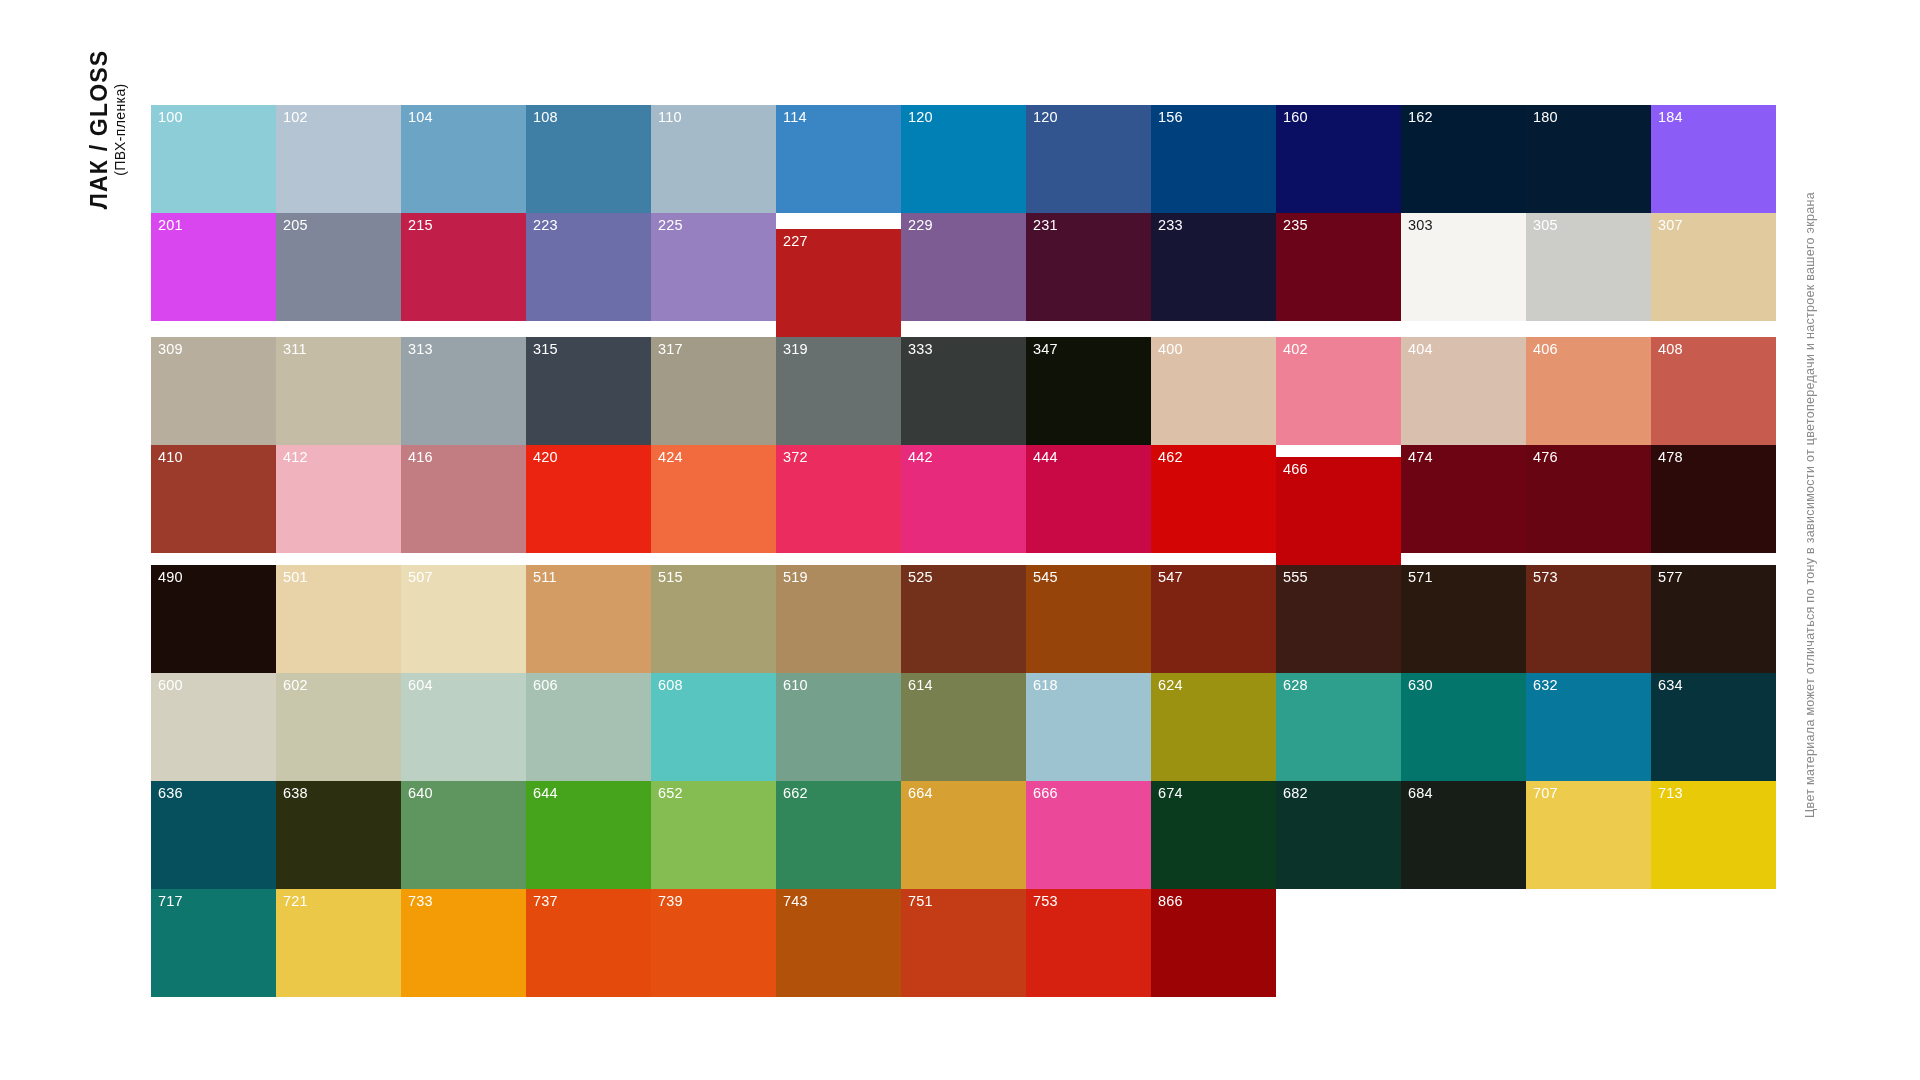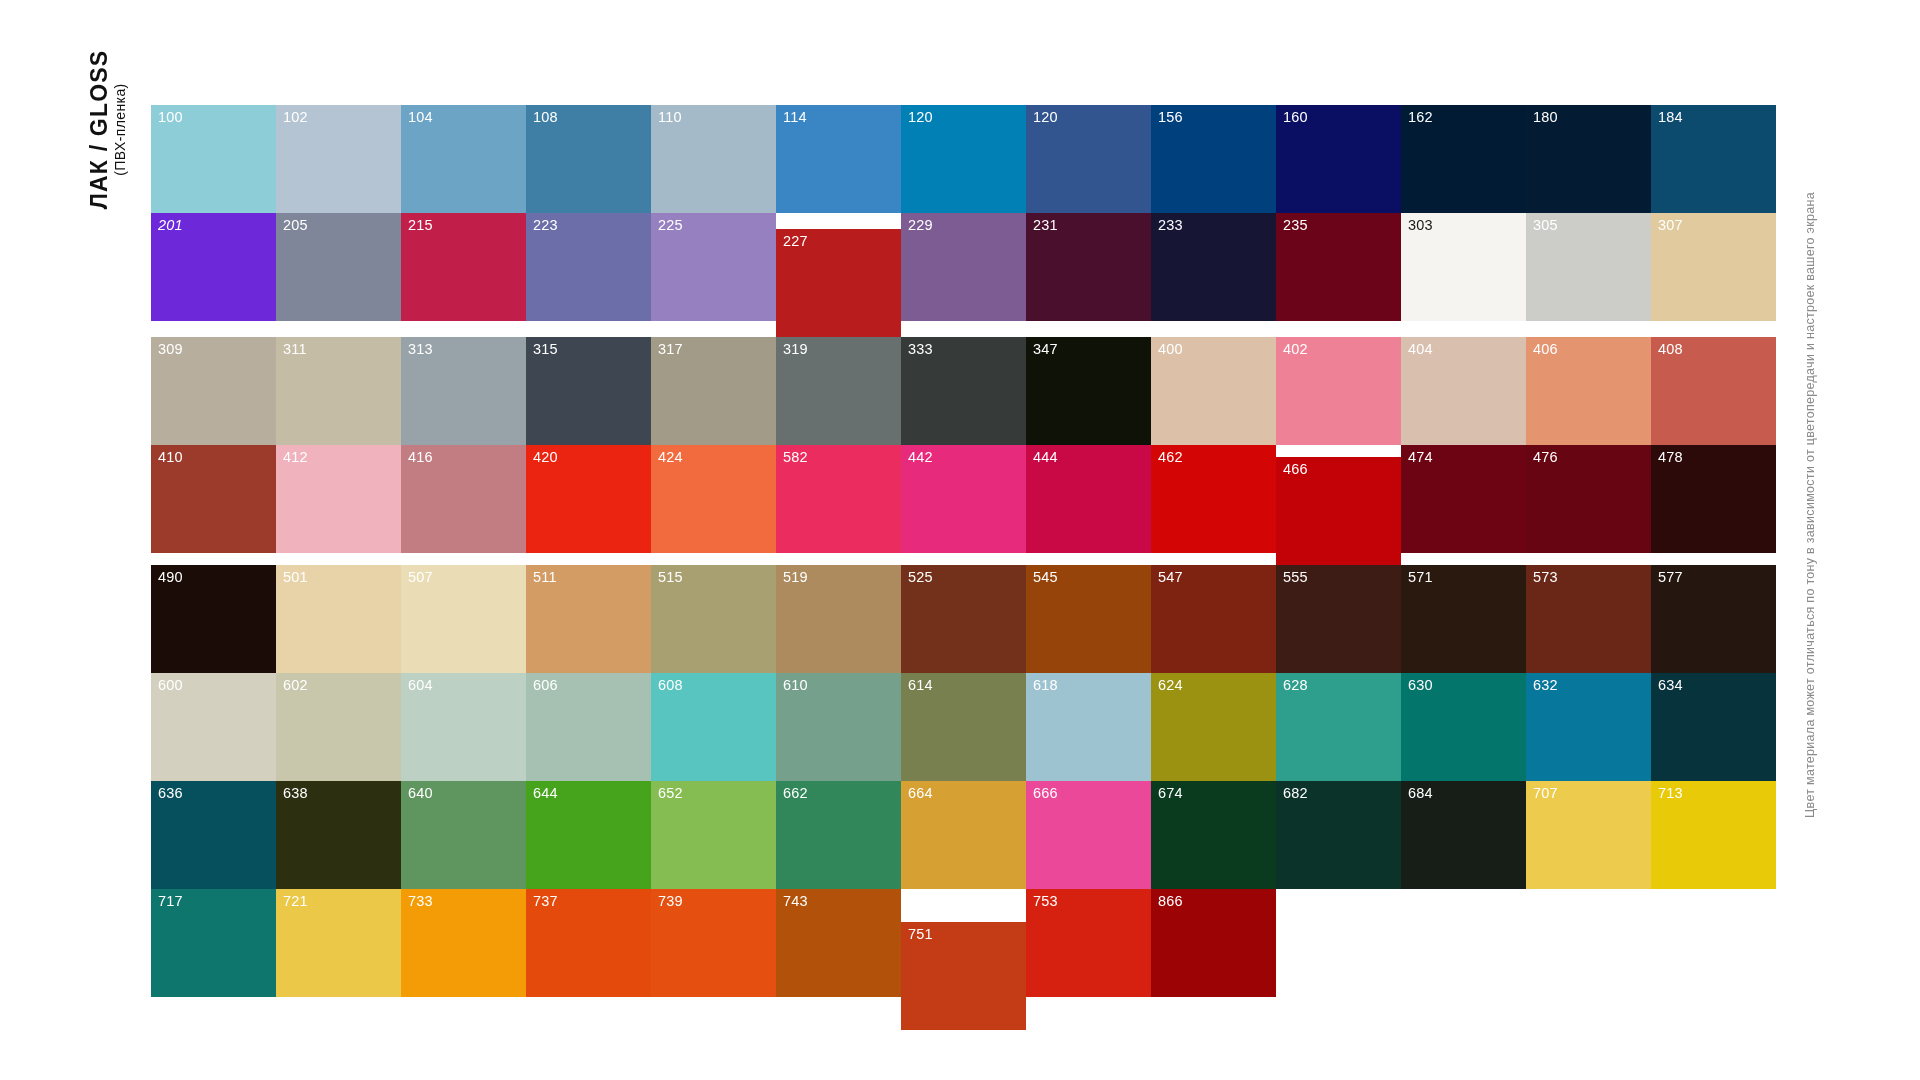--- a/index.html
+++ b/index.html
@@ -145,26 +145,26 @@
         </div>
         <div class="swatch" style="background-color: rgb(11, 15, 99);">
           <span class="swatch-code">160</span>
         </div>
         <div class="swatch" style="background-color: rgb(2, 27, 53);">
           <span class="swatch-code">162</span>
         </div>
         <div class="swatch" style="background-color: rgb(3, 27, 51);">
           <span class="swatch-code">180</span>
         </div>
-        <div class="swatch" style="background-color: #0c4a6e;">
+        <div class="swatch" style="background-color: #8b5cf6;">
           <span class="swatch-code">184</span>
         </div>
       </div>
       <div class="row">
-        <div class="swatch" style="background-color: #6d28d9; font-style: italic;">
+        <div class="swatch" style="background-color: #d946ef;">
           <span class="swatch-code">201</span>
         </div>
         <div class="swatch" style="background-color: rgb(128, 134, 153);">
           <span class="swatch-code">205</span>
         </div>
         <div class="swatch" style="background-color: rgb(193, 30, 74);">
           <span class="swatch-code">215</span>
         </div>
         <div class="swatch" style="background-color: rgb(107, 110, 168);">
           <span class="swatch-code">223</span>
@@ -248,21 +248,21 @@
         <div class="swatch" style="background-color: rgb(194, 125, 130);">
           <span class="swatch-code">416</span>
         </div>
         <div class="swatch" style="background-color: rgb(234, 36, 16);">
           <span class="swatch-code">420</span>
         </div>
         <div class="swatch" style="background-color: rgb(242, 107, 63);">
           <span class="swatch-code">424</span>
         </div>
         <div class="swatch" style="background-color: rgb(234, 45, 94);">
-          <span class="swatch-code">582</span>
+          <span class="swatch-code">372</span>
         </div>
         <div class="swatch" style="background-color: rgb(232, 42, 124);">
           <span class="swatch-code">442</span>
         </div>
         <div class="swatch" style="background-color: rgb(201, 9, 69);">
           <span class="swatch-code">444</span>
         </div>
         <div class="swatch" style="background-color: rgb(212, 5, 5);">
           <span class="swatch-code">462</span>
         </div>
@@ -414,21 +414,21 @@
         </div>
         <div class="swatch" style="background-color: rgb(229, 74, 13);">
           <span class="swatch-code">737</span>
         </div>
         <div class="swatch" style="background-color: rgb(229, 79, 16);">
           <span class="swatch-code">739</span>
         </div>
         <div class="swatch" style="background-color: rgb(178, 82, 10);">
           <span class="swatch-code">743</span>
         </div>
-        <div class="swatch" style="background-color: rgb(196, 60, 22); margin-top: 33px;">
+        <div class="swatch" style="background-color: rgb(196, 60, 22);">
           <span class="swatch-code">751</span>
         </div>
         <div class="swatch" style="background-color: rgb(215, 33, 16);">
           <span class="swatch-code">753</span>
         </div>
         <div class="swatch" style="background-color: rgb(155, 3, 4);">
           <span class="swatch-code">866</span>
         </div>
       </div>
     </div>

